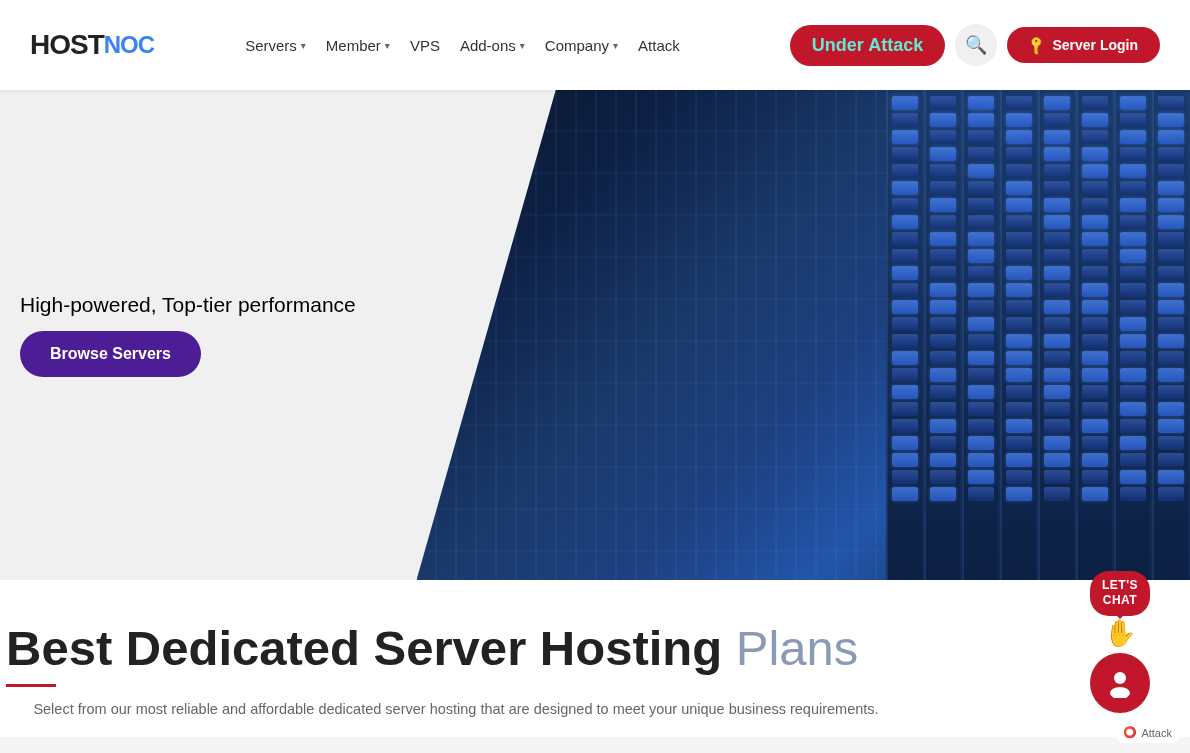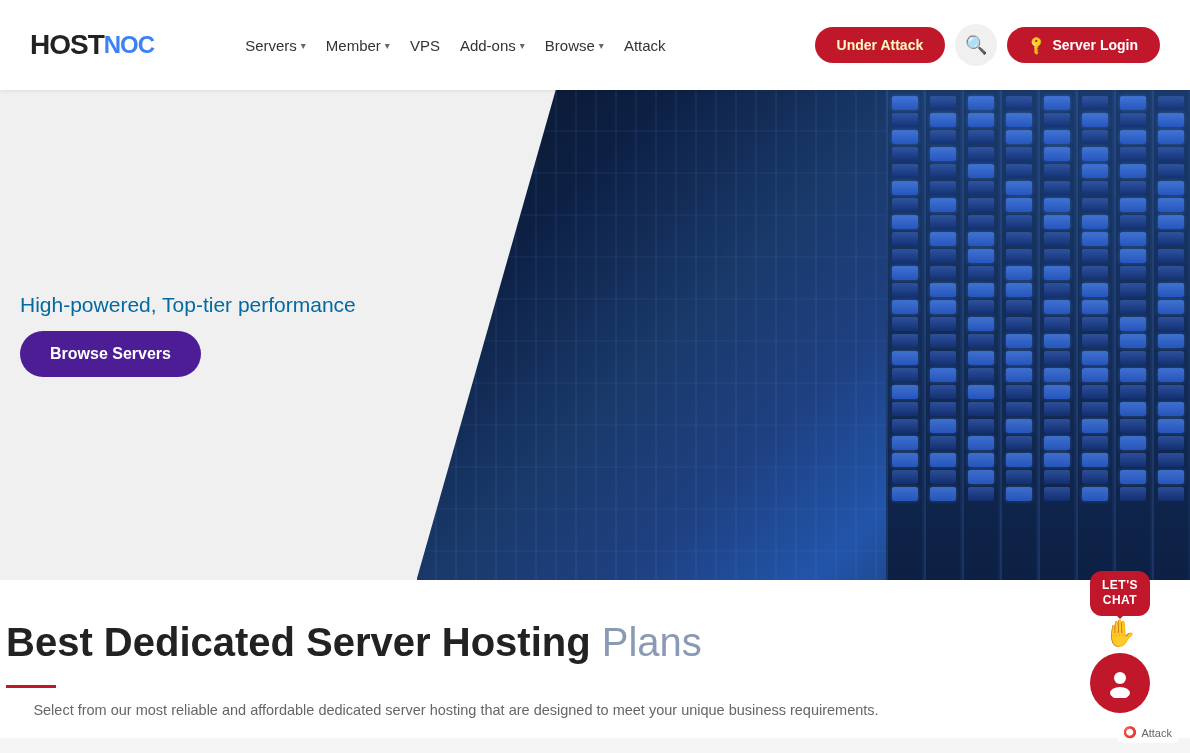--- a/index.html
+++ b/index.html
@@ -72,25 +72,25 @@
       color: #666;
       margin-top: 1px;
     }
 
     .nav-spacer {
       flex: 1;
     }
 
     .btn-under-attack {
       background: #c0182a;
-      color: #fef9c3;
+      color: #5eead4;
       border: none;
       border-radius: 30px;
       padding: 10px 22px;
-      font-size: 14px;
+      font-size: 18px;
       font-weight: 600;
       cursor: pointer;
       white-space: nowrap;
     }
 
     .btn-search {
       background: #f0f0f0;
       border: none;
       border-radius: 50%;
       width: 42px;
@@ -206,21 +206,21 @@
 
     .hero-content {
       position: relative;
       z-index: 2;
       padding: 60px 30px 60px 20px;
       max-width: 600px;
     }
 
     .hero-subtitle {
       font-size: 21px;
-      color: #0369a1;
+      color: #000000;
       margin-bottom: 14px;
       font-weight: 400;
     }
 
     .hero-title {
       font-size: 44px;
       font-weight: 700;
       color: #222;
       margin-bottom: 22px;
       line-height: 1.1;
@@ -252,24 +252,24 @@
     }
 
     
     .bottom-section {
       background: #fff;
       padding: 40px 20px 20px 6px;
       position: relative;
     }
 
     .section-title {
-      font-size: 40px;
+      font-size: 49px;
       font-weight: 700;
       color: #222;
-      margin-bottom: 20px;
+      margin-bottom: 8px;
     }
 
     .section-title-accent {
       color: #8a9ab5;
       font-weight: 400;
     }
 
     .section-underline {
       width: 50px;
       height: 3px;
@@ -309,21 +309,21 @@
       text-align: center;
       line-height: 1.2;
       cursor: pointer;
       position: relative;
       margin-top: 4px;
     }
 
     .chat-speech-bubble {
       background: #c0182a;
       color: #fff;
-      border-radius: 12px;
+      border-radius: 19px;
       padding: 7px 12px;
       font-size: 12px;
       font-weight: 800;
       text-align: center;
       line-height: 1.3;
       letter-spacing: 0.5px;
       position: relative;
       cursor: pointer;
     }
 
@@ -377,21 +377,21 @@
       <span class="nav-arrow">▾</span>
     </a>
     <a class="nav-item" href="#">
       <span>VPS</span>
     </a>
     <a class="nav-item" href="#">
       <span>Add-ons</span>
       <span class="nav-arrow">▾</span>
     </a>
     <a class="nav-item" href="#">
-      <span>Browse</span>
+      <span>Company</span>
       <span class="nav-arrow">▾</span>
     </a>
     <a class="nav-item" href="#">
       <span>Attack</span>
     </a>
 
     <div class="nav-spacer"></div>
 
     <button class="btn-under-attack">Under Attack</button>
 

